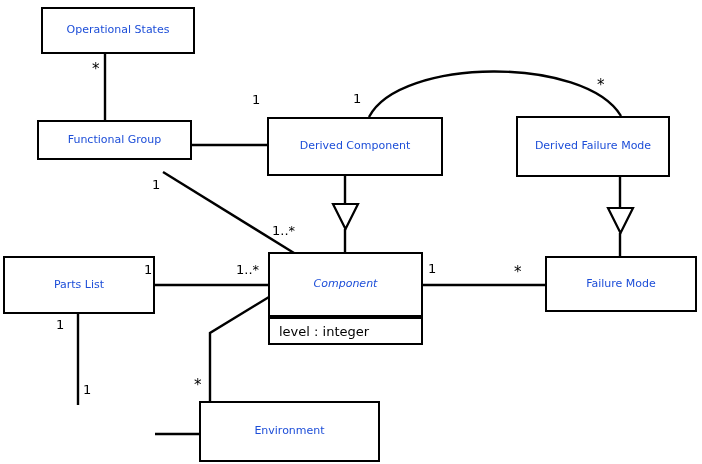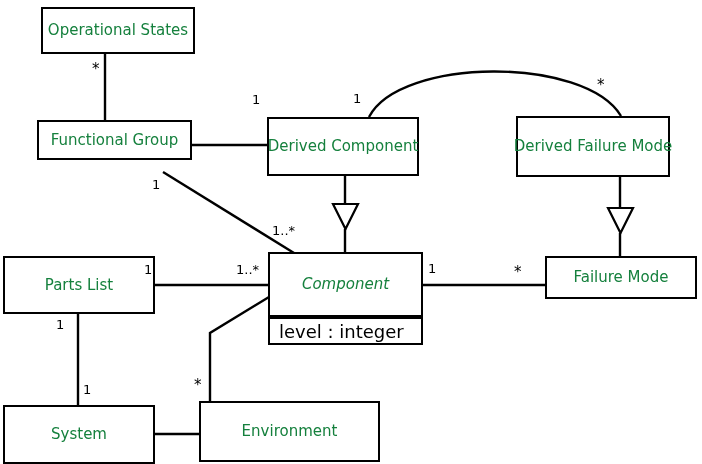--- a/index.html
+++ b/index.html
@@ -26,37 +26,37 @@
   .uml-class {
     position: absolute;
     box-sizing: border-box;
     background: #ffffff;
     border: 2px solid #000000;
     display: flex;
     align-items: center;
     justify-content: center;
   }
   .uml-class-name {
-    font-size: 15px;
-    color: #15803d;
+    font-size: 11px;
+    color: #1d4ed8;
     text-align: center;
     line-height: 1.1;
     white-space: nowrap;
   }
   .uml-attr-compartment {
     position: absolute;
     box-sizing: border-box;
     background: #ffffff;
     border: 2px solid #000000;
     display: flex;
     align-items: center;
     padding-left: 9px;
   }
   .uml-attr-text {
-    font-size: 18px;
+    font-size: 13px;
     color: #000000;
     white-space: nowrap;
   }
   .mult-label {
     position: absolute;
     font-size: 13px;
     color: #000000;
     white-space: nowrap;
     line-height: 1;
   }
@@ -99,46 +99,43 @@
   </svg>
 
   <div class="uml-class" style="left:41px; top:7px; width:154px; height:47px;">
     <span class="uml-class-name">Operational States</span>
   </div>
 
   <div class="uml-class" style="left:37px; top:120px; width:155px; height:40px;">
     <span class="uml-class-name">Functional Group</span>
   </div>
 
-  <div class="uml-class" style="left:267px; top:117px; width:152px; height:59px;">
+  <div class="uml-class" style="left:267px; top:117px; width:176px; height:59px;">
     <span class="uml-class-name">Derived Component</span>
   </div>
 
   <div class="uml-class" style="left:516px; top:116px; width:154px; height:61px;">
     <span class="uml-class-name">Derived Failure Mode</span>
   </div>
 
   <div class="uml-class" style="left:3px; top:256px; width:152px; height:58px;">
     <span class="uml-class-name">Parts List</span>
   </div>
 
   <div class="uml-class" style="left:268px; top:252px; width:155px; height:65px;font-style:italic;">
     <span class="uml-class-name">Component</span>
   </div>
   <div class="uml-attr-compartment" style="left:268px; top:317px; width:155px; height:28px;">
     <span class="uml-attr-text">level : integer</span>
   </div>
 
-  <div class="uml-class" style="left:545px; top:256px; width:152px; height:43px;">
+  <div class="uml-class" style="left:545px; top:256px; width:152px; height:56px;">
     <span class="uml-class-name">Failure Mode</span>
   </div>
 
-  <div class="uml-class" style="left:3px; top:405px; width:152px; height:59px;">
-    <span class="uml-class-name">System</span>
-  </div>
 
   <div class="uml-class" style="left:199px; top:401px; width:181px; height:61px;">
     <span class="uml-class-name">Environment</span>
   </div>
 
   <span class="mult-label star" style="left:92px; top:62px;">*</span>
 
   <span class="mult-label" style="left:252px; top:93px;">1</span>
 
   <span class="mult-label" style="left:152px; top:178px;">1</span>

